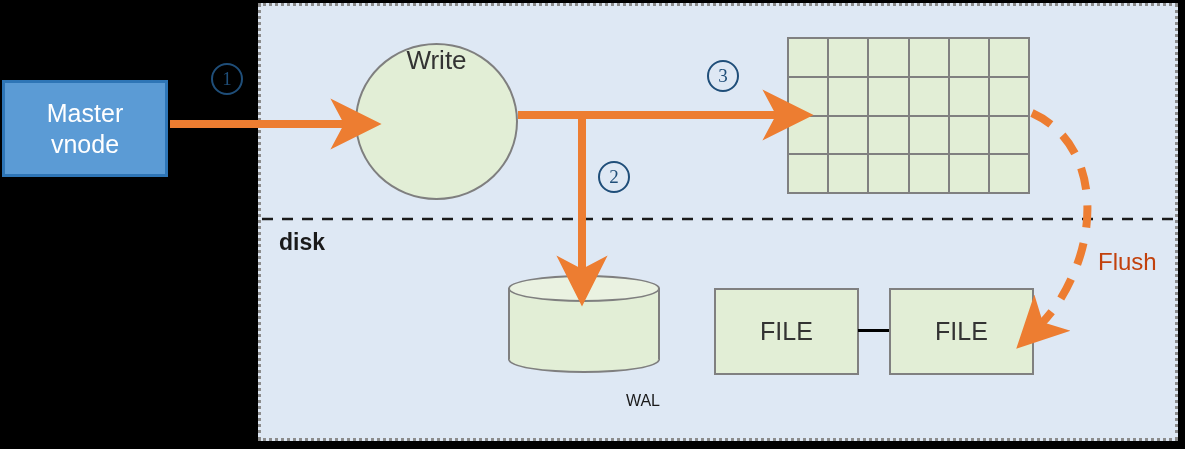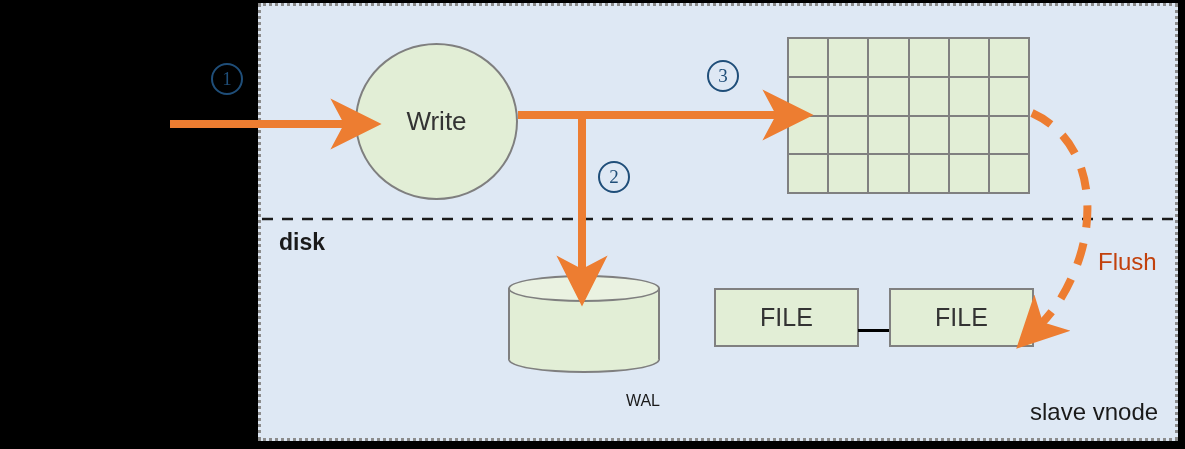--- a/index.html
+++ b/index.html
@@ -72,21 +72,20 @@
     position: absolute;
     left: 355px;
     top: 43px;
     width: 163px;
     height: 157px;
     border-radius: 50%;
     background: #E2EED6;
     border: 2.5px solid #7F7F7F;
     box-sizing: border-box;
     display: flex;
-    align-items: center;
     justify-content: center;
     font-size: 26px;
     color: #333333;
   }
 
   
   .mem-label {
     position: absolute;
     left: 279px;
     top: 196px;
@@ -166,21 +165,21 @@
     text-align: right;
     font-size: 16px;
     color: #1A1A1A;
   }
 
   
   .file-box {
     position: absolute;
     top: 288px;
     width: 145px;
-    height: 59px;
+    height: 87px;
     background: #E2EED6;
     border: 2.5px solid #808080;
     box-sizing: border-box;
     display: flex;
     align-items: center;
     justify-content: center;
     font-size: 25px;
     color: #333333;
   }
   .file-1 { left: 714px; }
@@ -220,20 +219,24 @@
     pointer-events: none;
   }
 </style>
 </head>
 <body>
 
 <div id="canvas">
 
   <div class="panel"></div>
 
+  <div class="master-box">
+    <span>Master</span>
+    <span>vnode</span>
+  </div>
 
   <div class="write-ellipse">
     <span>Write</span>
   </div>
 
   <div class="grid">
     <div class="grid-cell"></div>
     <div class="grid-cell"></div>
     <div class="grid-cell"></div>
     <div class="grid-cell"></div>
@@ -281,21 +284,20 @@
   </div>
   <div class="step step-2">
     <span>2</span>
   </div>
   <div class="step step-3">
     <span>3</span>
   </div>
 
   <div class="flush-label">Flush</div>
 
-  <div class="slave-label">slave vnode</div>
 
   <svg class="overlay" viewBox="0 0 1185 449">
     <defs>
       <marker id="ah" markerWidth="7" markerHeight="7" refX="2.2" refY="3.5" orient="auto" markerUnits="strokeWidth">
         <path d="M0,0.3 L6.4,3.5 L0,6.7 L1.7,3.5 Z" fill="#ED7D31"></path>
       </marker>
     </defs>
 
     <line x1="262" y1="219" x2="1176" y2="219" stroke="#1A1A1A" stroke-width="2.6" stroke-dasharray="11,9"></line>
 

